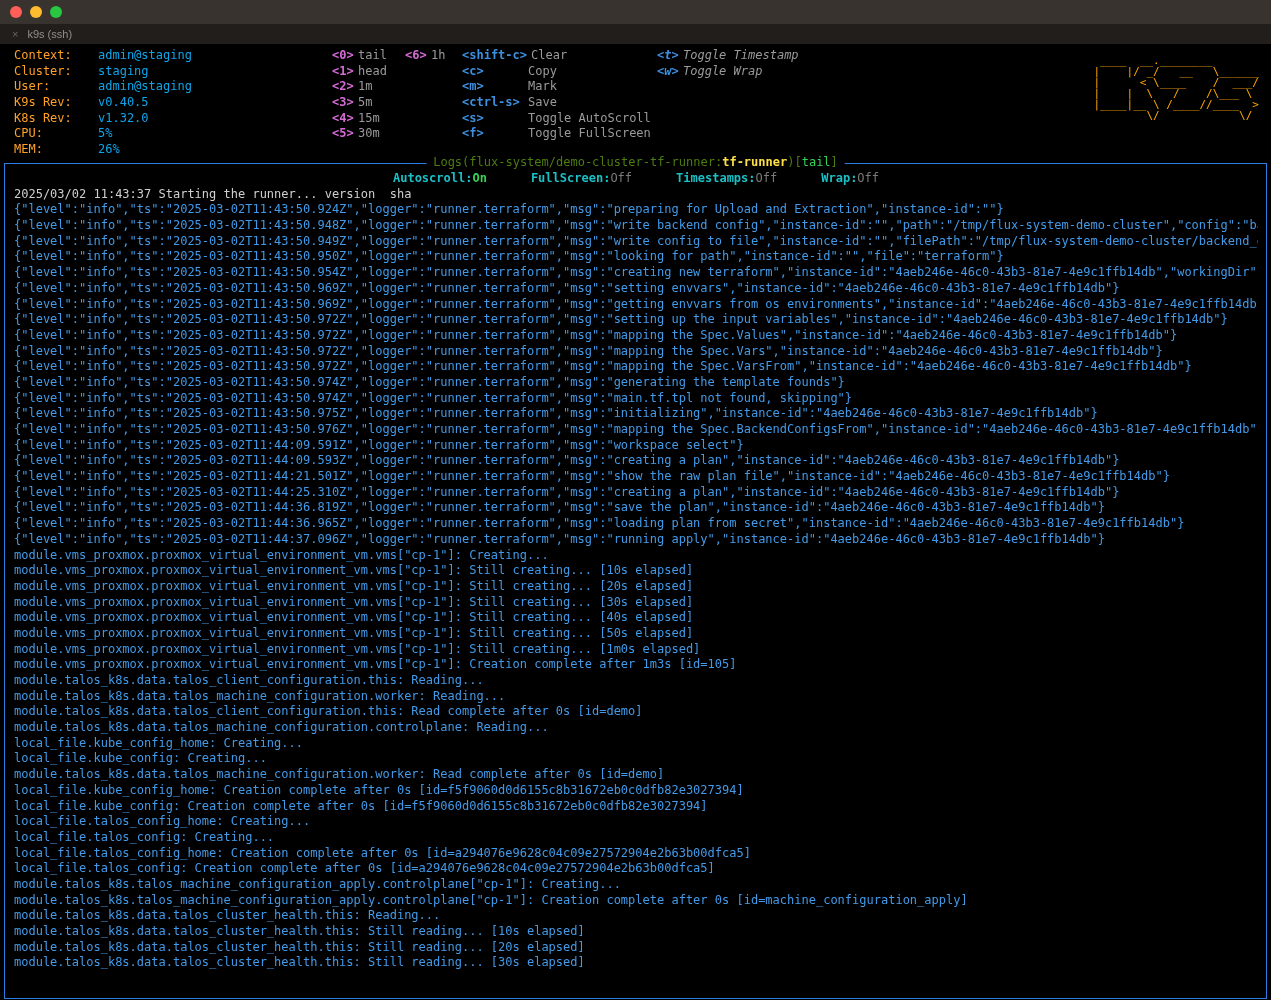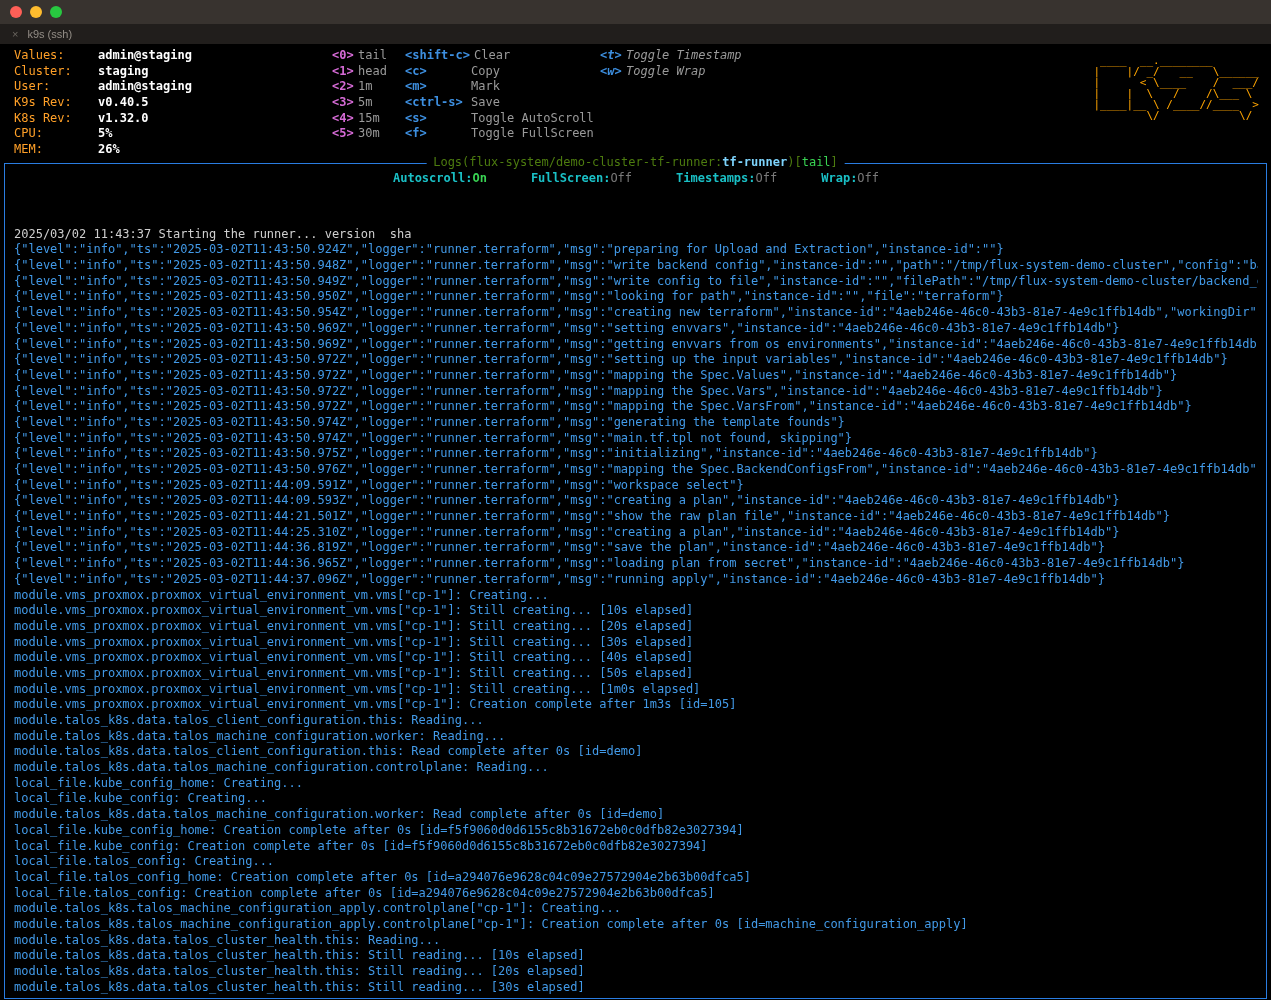--- a/index.html
+++ b/index.html
@@ -28,21 +28,21 @@
   .tab-close { margin-right: 9px; color: #6b6660; cursor: pointer; }
   
   .terminal {
     position: relative; height: 956px; background: #000;
     font-size: 12px; line-height: 15.7px;
   }
   .header { position: relative; display: flex; padding: 4px 0 0 14px; }
   .row { height: 15.7px; white-space: pre; }
   .info-col { width: 318px; }
   .lab { color: #ffa028; display: inline-block; width: 84px; }
-  .val { color: #ffffff; font-weight: bold; }
+  .val { color: #0ea5e9; font-weight: normal; }
   .mcol1 { width: 73px; }
   .mcol2 { width: 57px; }
   .mcol3 { width: 195px; }
   .mcol4 { width: 215px; font-style: italic; }
   .mkey { color: #d56ad5; font-weight: bold; display: inline-block; min-width: 22px; margin-right: 4px; }
   .mcol3 .mkey, .mcol4 .mkey { color: #3d8fe0; }
   .mcol3 .mkey { min-width: 62px; }
   .mlabel { color: #9a9a9a; }
   .logo {
     position: absolute; right: 12px; top: 11px; margin: 0;
@@ -52,30 +52,30 @@
   
   .log-panel {
     position: absolute; left: 4px; right: 4px; top: 119px; bottom: 1px;
     border: 1px solid #2a7de1;
   }
   .panel-title {
     position: absolute; top: -9px; left: 50%; transform: translateX(-50%);
     background: #000; padding: 0 7px; white-space: pre; font-size: 12px;
   }
   .t-teal  { color: #4d7c0f; }
-  .t-white { color: #7dd3fc; font-weight: bold; }
+  .t-white { color: #fde047; font-weight: bold; }
   .t-green { color: #39d353; }
   .panel-content { padding: 7px 8px 0 9px; height: 100%; overflow: hidden; }
   .status-line { display: flex; justify-content: center; gap: 44px; height: 15.7px; white-space: pre; }
   .status-label { color: #1ac0c6; font-weight: bold; }
   .status-val.on  { color: #39d353; font-weight: bold; }
   .status-val.off { color: #7a7a7a; }
   .log-line { height: 15.7px; white-space: pre; overflow: hidden; }
   .log-line.log   { color: #429ae8; }
-  .log-line.plain { color: #cfcfcf; margin-top: 40px; }
+  .log-line.plain { color: #cfcfcf; }
 </style>
 </head>
 <body>
 
 <div>
 
   <div class="titlebar">
     <span class="tl red"></span>
     <span class="tl yellow"></span>
     <span class="tl green"></span>
@@ -87,21 +87,21 @@
       <span class="tab-title">k9s (ssh)</span>
     </div>
   </div>
 
   <div class="terminal">
 
     <div class="header">
 
       <div class="info-col">
 
-          <div class="row"><span class="lab">Values:</span><span class="val">admin@staging</span></div>
+          <div class="row"><span class="lab">Context:</span><span class="val">admin@staging</span></div>
 
           <div class="row"><span class="lab">Cluster:</span><span class="val">staging</span></div>
 
           <div class="row"><span class="lab">User:</span><span class="val">admin@staging</span></div>
 
           <div class="row"><span class="lab">K9s Rev:</span><span class="val">v0.40.5</span></div>
 
           <div class="row"><span class="lab">K8s Rev:</span><span class="val">v1.32.0</span></div>
 
           <div class="row"><span class="lab">CPU:</span><span class="val">5%</span></div>
@@ -117,20 +117,24 @@
 
           <div class="row"><span class="mkey">&lt;2&gt;</span><span class="mlabel">1m</span></div>
 
           <div class="row"><span class="mkey">&lt;3&gt;</span><span class="mlabel">5m</span></div>
 
           <div class="row"><span class="mkey">&lt;4&gt;</span><span class="mlabel">15m</span></div>
 
           <div class="row"><span class="mkey">&lt;5&gt;</span><span class="mlabel">30m</span></div>
         </div>
 
+      <div class="mcol2">
+
+          <div class="row"><span class="mkey">&lt;6&gt;</span><span class="mlabel">1h</span></div>
+        </div>
 
       <div class="mcol3">
 
           <div class="row"><span class="mkey">&lt;shift-c&gt;</span><span class="mlabel">Clear</span></div>
 
           <div class="row"><span class="mkey">&lt;c&gt;</span><span class="mlabel">Copy</span></div>
 
           <div class="row"><span class="mkey">&lt;m&gt;</span><span class="mlabel">Mark</span></div>
 
           <div class="row"><span class="mkey">&lt;ctrl-s&gt;</span><span class="mlabel">Save</span></div>
@@ -249,20 +253,21 @@
 
             <div class="log-line log">local_file.kube_config: Creating...</div>
 
             <div class="log-line log">module.talos_k8s.data.talos_machine_configuration.worker: Read complete after 0s [id=demo]</div>
 
 
             <div class="log-line log">local_file.kube_config_home: Creation complete after 0s [id=f5f9060d0d6155c8b31672eb0c0dfb82e3027394]</div>
 
             <div class="log-line log">local_file.kube_config: Creation complete after 0s [id=f5f9060d0d6155c8b31672eb0c0dfb82e3027394]</div>
 
+            <div class="log-line log">local_file.talos_config_home: Creating...</div>
 
             <div class="log-line log">local_file.talos_config: Creating...</div>
 
             <div class="log-line log">local_file.talos_config_home: Creation complete after 0s [id=a294076e9628c04c09e27572904e2b63b00dfca5]</div>
 
             <div class="log-line log">local_file.talos_config: Creation complete after 0s [id=a294076e9628c04c09e27572904e2b63b00dfca5]</div>
 
             <div class="log-line log">module.talos_k8s.talos_machine_configuration_apply.controlplane["cp-1"]: Creating...</div>
 
             <div class="log-line log">module.talos_k8s.talos_machine_configuration_apply.controlplane["cp-1"]: Creation complete after 0s [id=machine_configuration_apply]</div>

